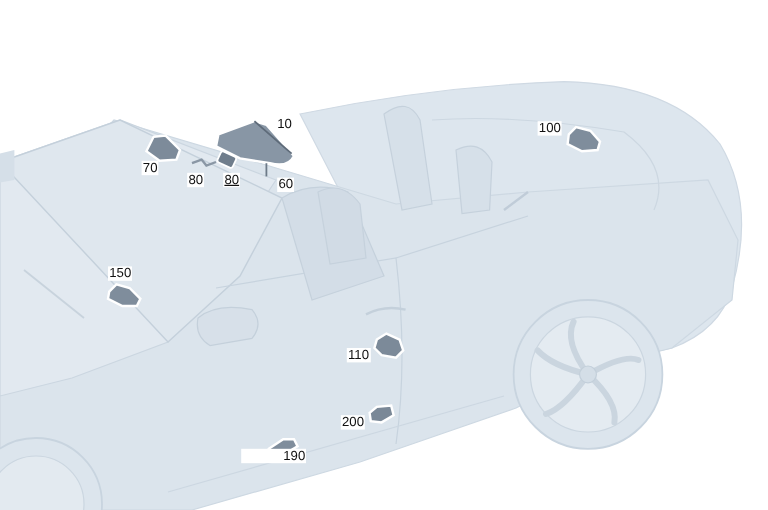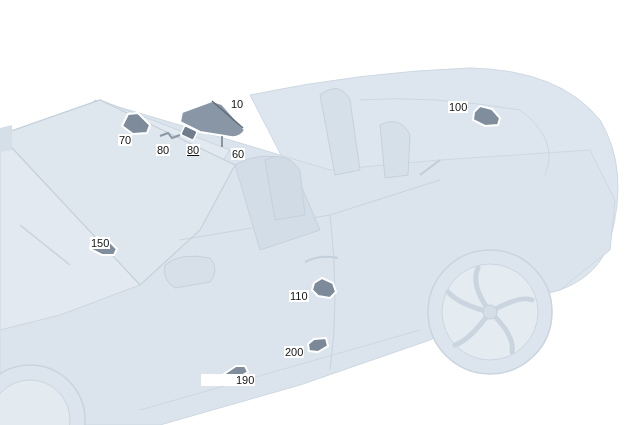--- a/index.html
+++ b/index.html
@@ -94,16 +94,16 @@
     </g>
   </svg>
 
   <span class="callout" style="left:230px; top:98px;">10</span>
   <span class="callout" style="left:215px; top:148px;margin-left:16px;">60</span>
   <span class="callout" style="left:118px; top:134px;text-align:center;">70</span>
   <span class="callout" style="left:186px; top:144px;text-decoration:underline;">80</span>
   <span class="callout" style="left:156px; top:144px;">80</span>
   <span class="callout" style="left:448px; top:101px;">100</span>
   <span class="callout" style="left:289px; top:290px;text-align:right;">110</span>
-  <span class="callout" style="left:90px;  top:237px;">150</span>
+  <span class="callout" style="left:90px;  top:222px;">150</span>
   <span class="callout" style="left:201px; top:374px;padding-left:35px;">190</span>
   <span class="callout" style="left:284px; top:346px;">200</span>
 </div>
 
 </body></html>

